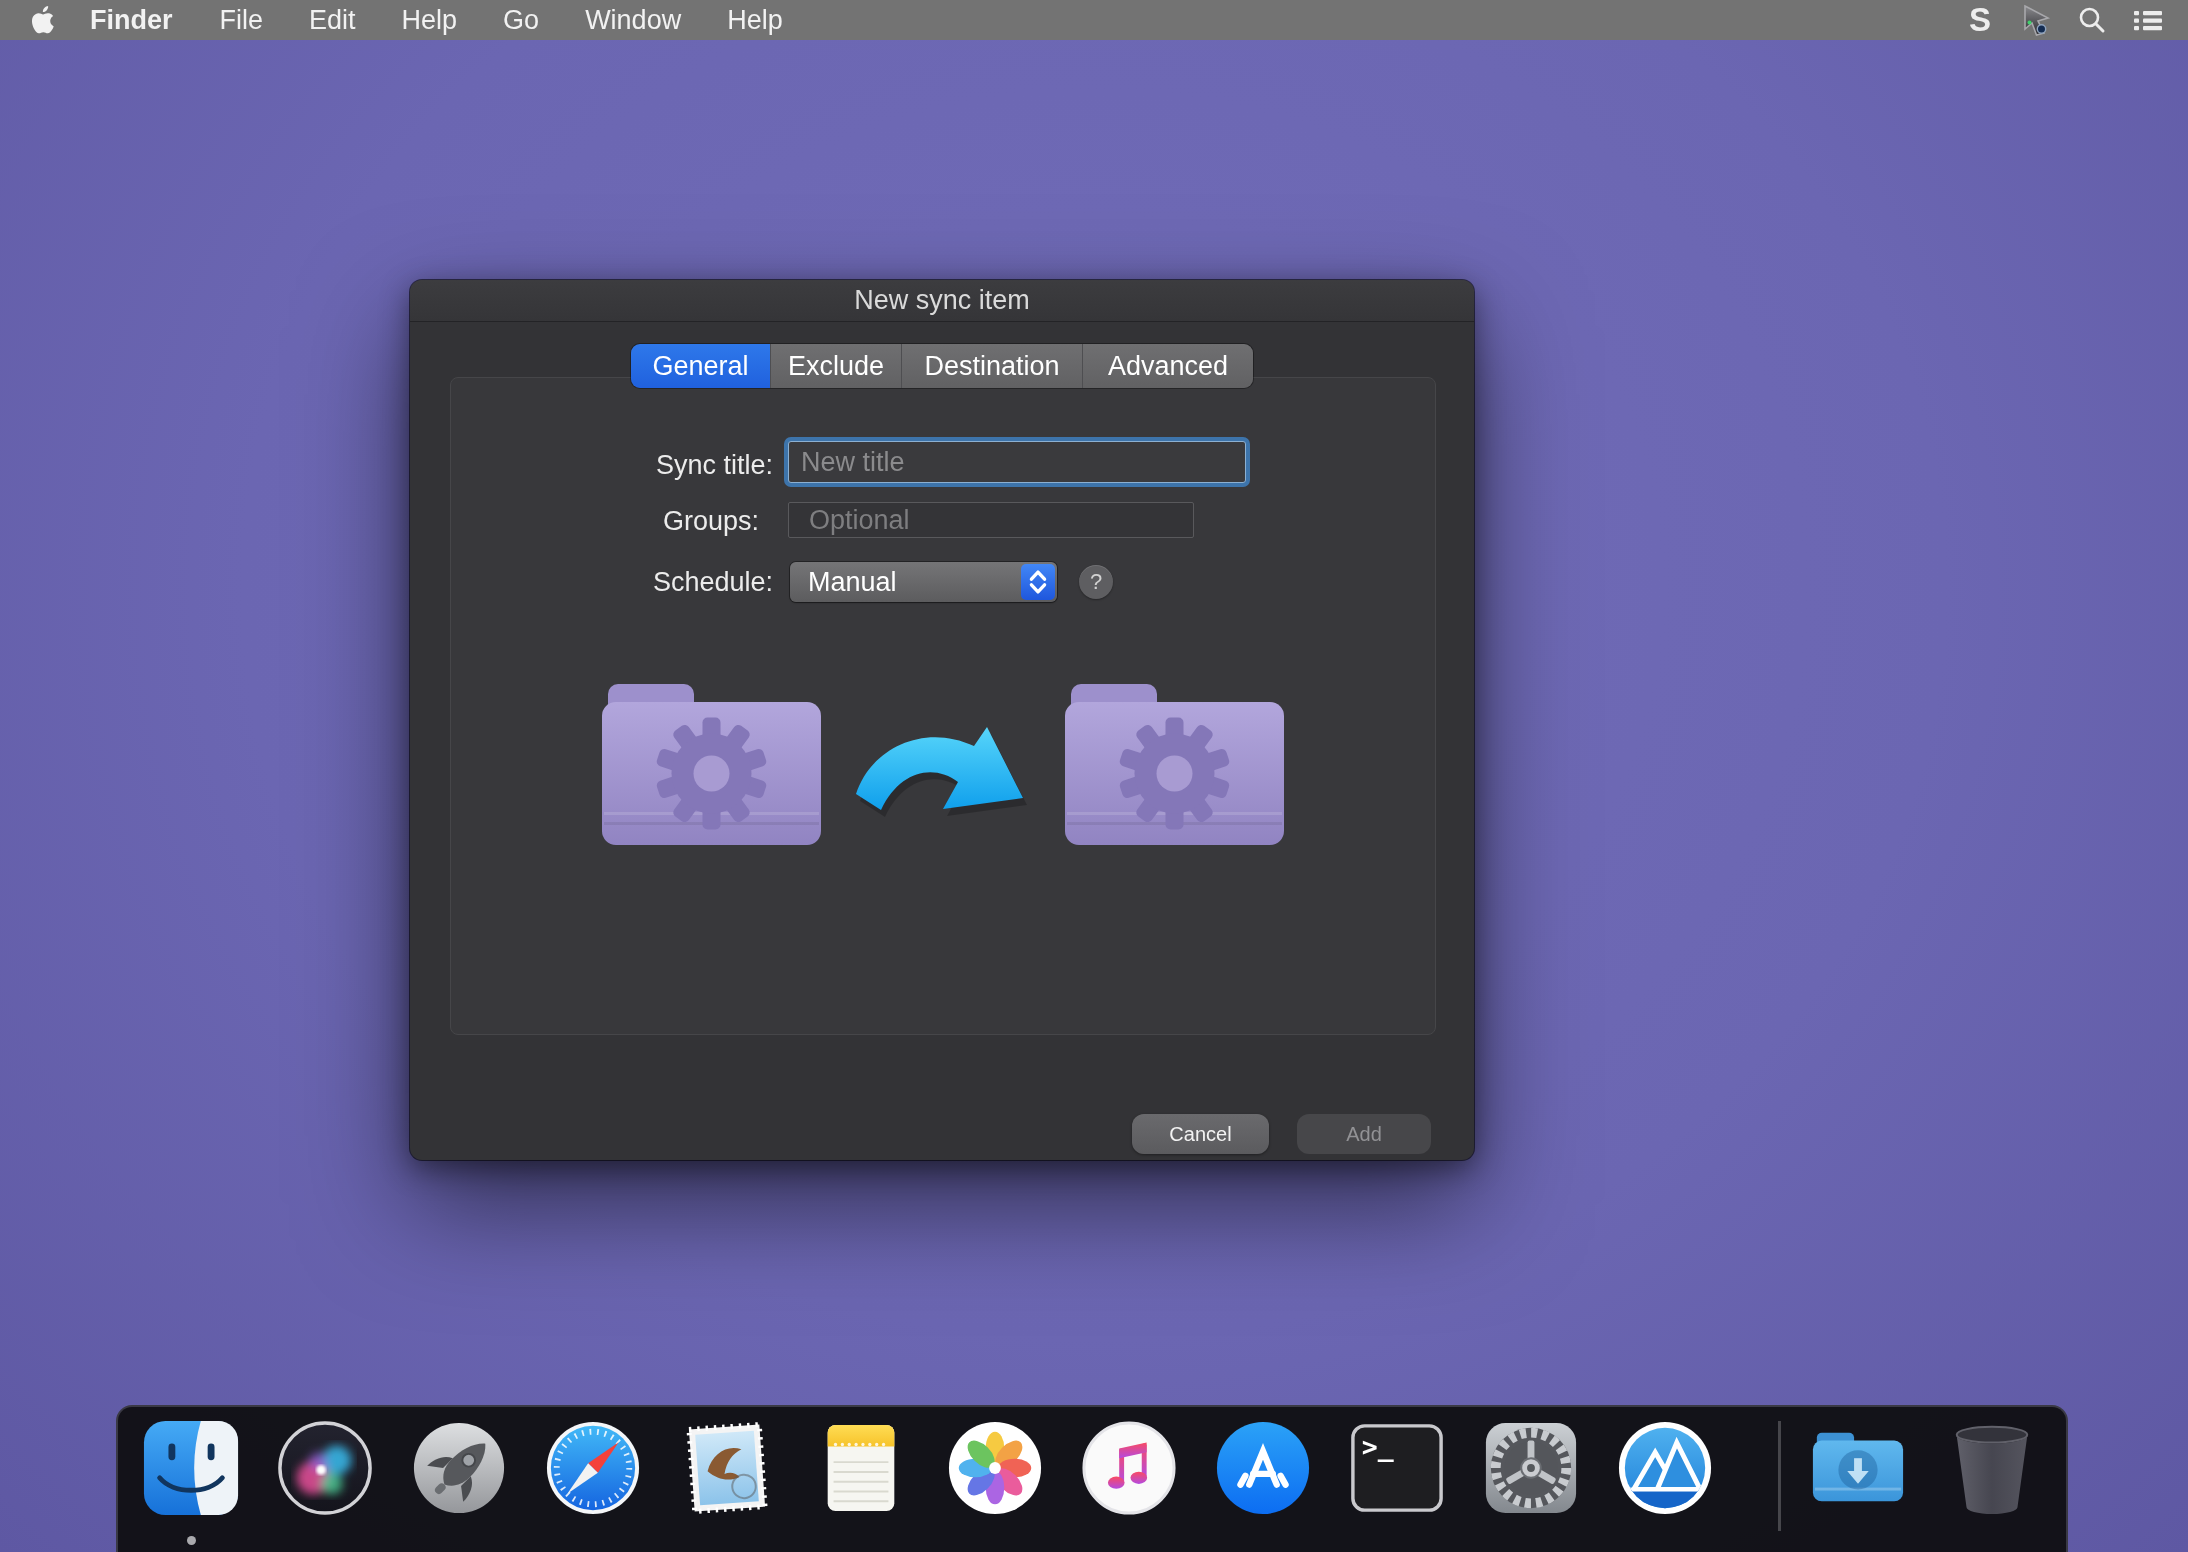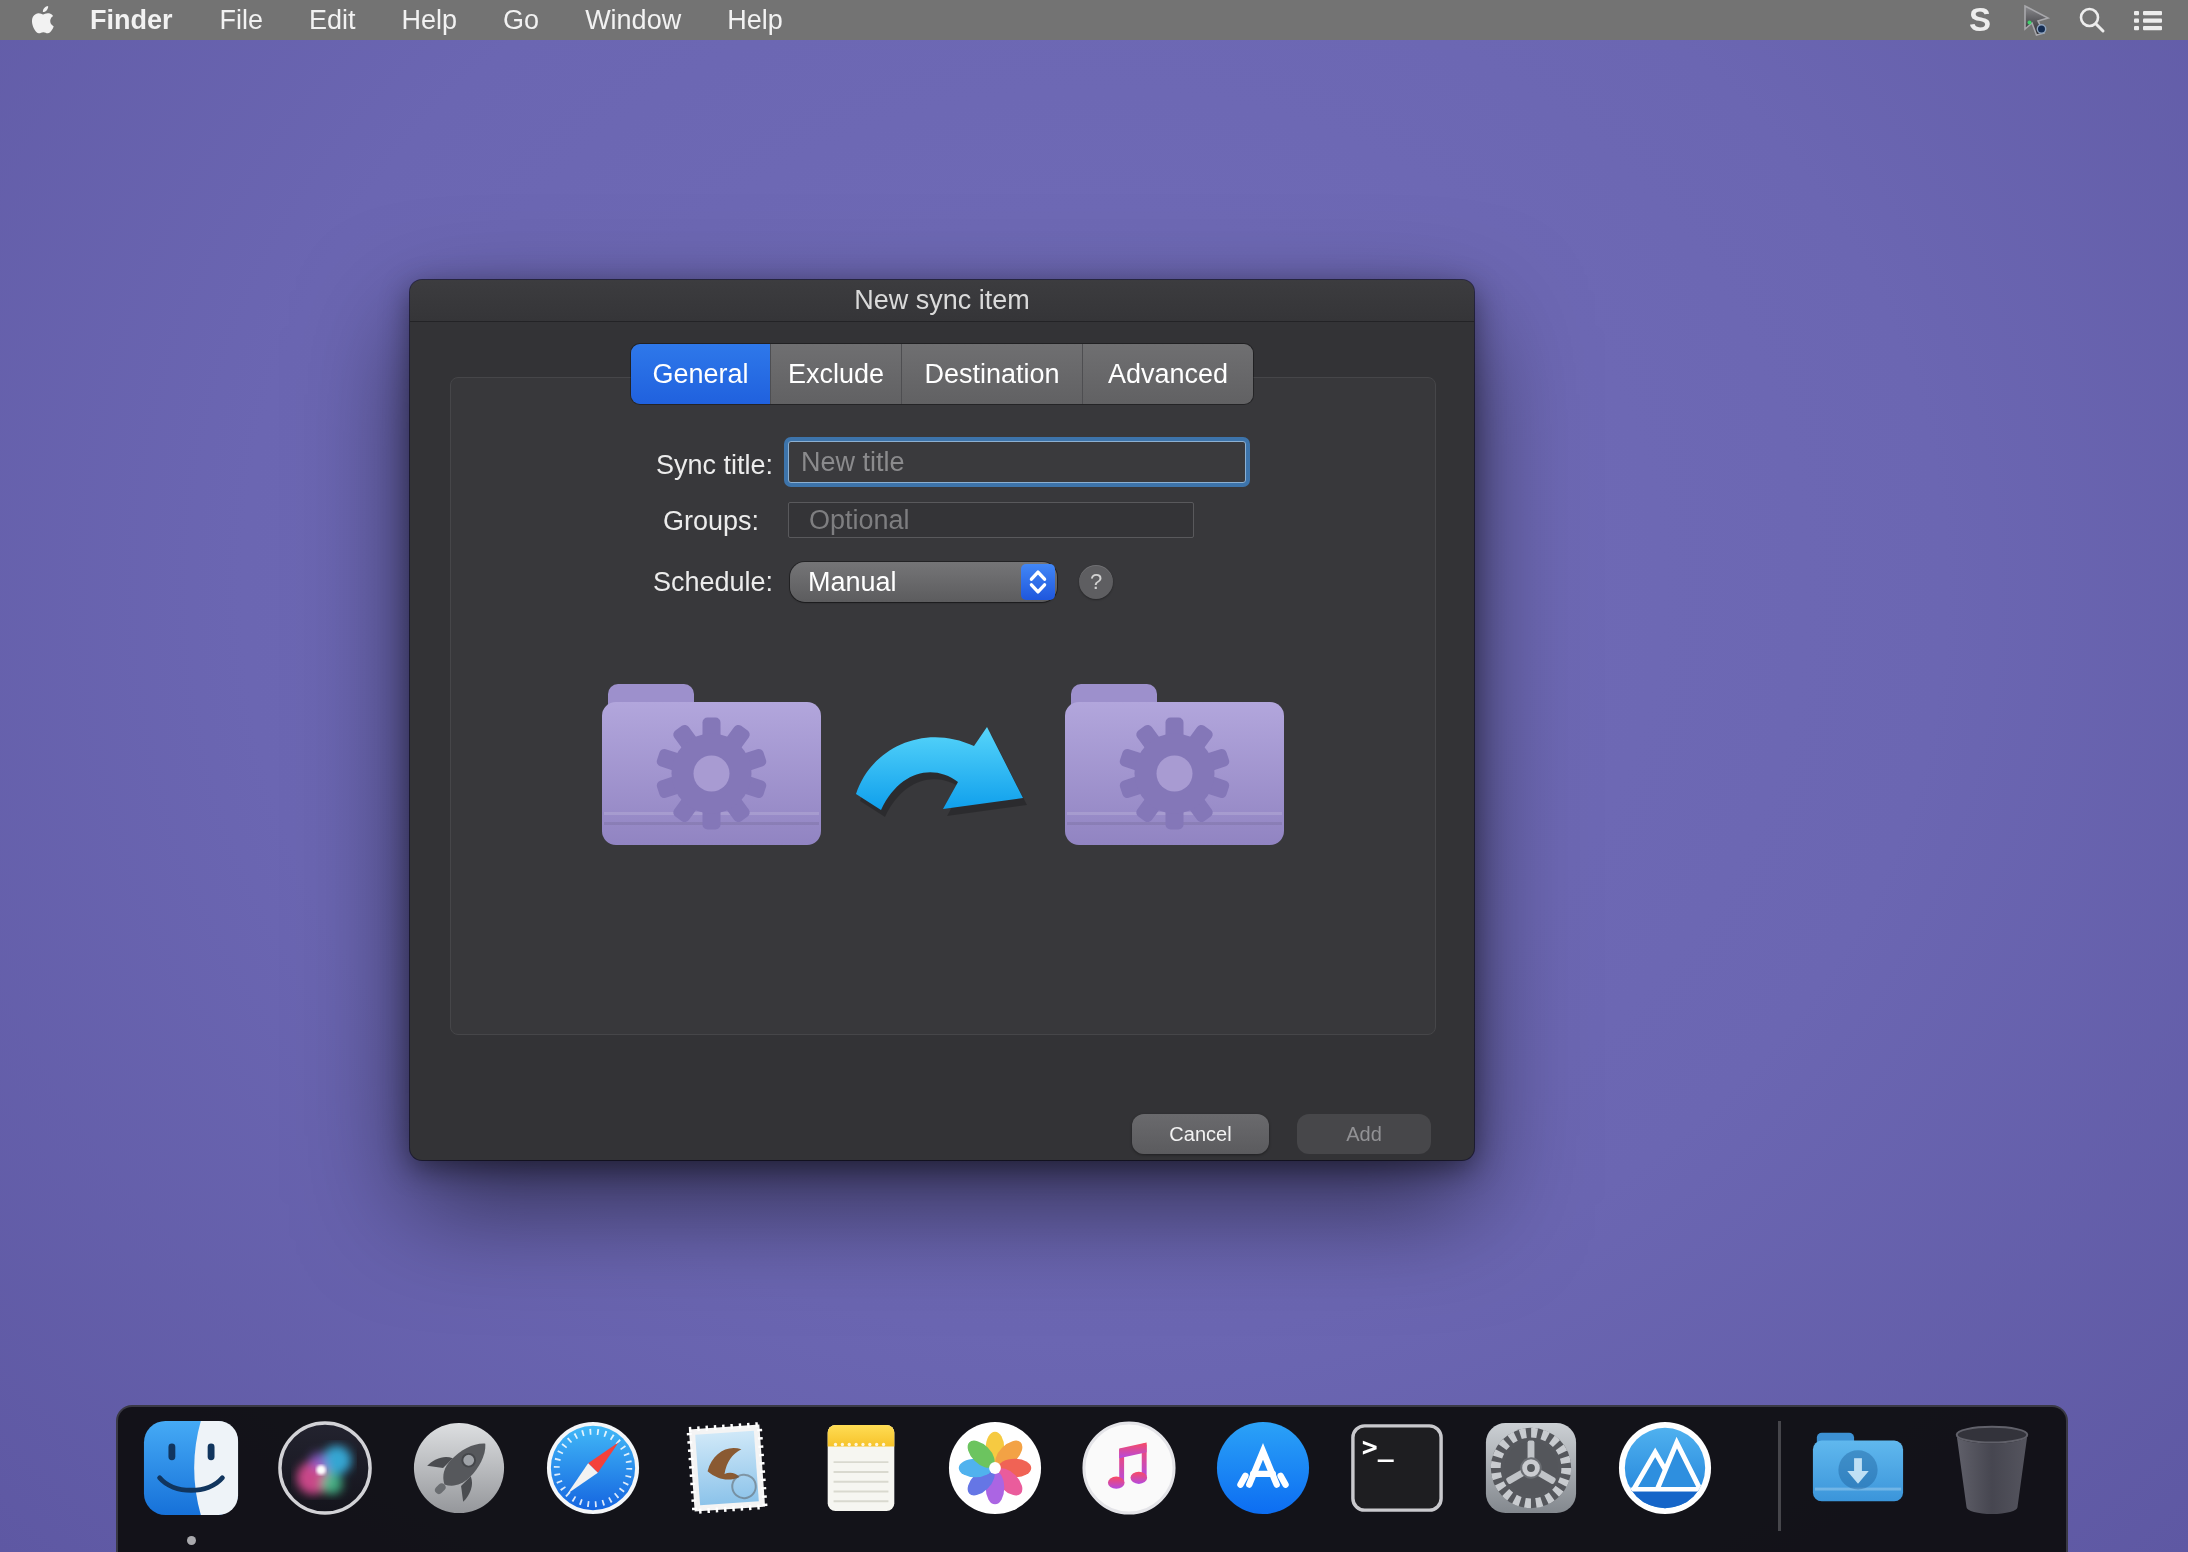--- a/index.html
+++ b/index.html
@@ -33,21 +33,21 @@
   }
   .titlebar {
     position:absolute; top:0; left:0; right:0; height:42px;
     background:linear-gradient(#3c3c3f,#353538);
     border-bottom:1px solid #232326;
     border-radius:12px 12px 0 0;
     display:flex; align-items:center; justify-content:center;
     color:#dadada; font-size:27px;
   }
   .tabs {
-    position:absolute; left:221px; top:64px; height:60px; display:flex;
+    position:absolute; left:221px; top:64px; height:44px; display:flex;
     border-radius:9px; overflow:hidden; box-shadow:0 0 0 1px rgba(0,0,0,.35);
     z-index:5;
   }
   .tab {
     display:flex; align-items:center; justify-content:center;
     color:#fff; font-size:27px;
     background:linear-gradient(#6f6f71,#616163);
     border-right:1px solid #4e4e51;
   }
   .tab:last-child { border-right:none; }
@@ -76,21 +76,21 @@
   }
   .txt-input {
     width:100%; height:100%; background:transparent; border:none; outline:none;
     color:#e8e8e8; font-size:27px; padding:0 12px; font-family:"Liberation Sans",sans-serif;
   }
   #sync-wrap .txt-input::placeholder { color:#8b8b8d; }
   #groups-wrap .txt-input::placeholder { color:#7e7e80; }
 
   .popup {
     position:absolute; left:380px; top:282px; width:267px; height:40px;
-    border-radius:15px; background:linear-gradient(#757577,#5c5c5e);
+    border-radius:6px; background:linear-gradient(#757577,#5c5c5e);
     box-shadow:0 0 0 1px rgba(0,0,0,.35), 0 1px 2px rgba(0,0,0,.3);
   }
   .popup-text { position:absolute; left:18px; top:0; height:40px; display:flex; align-items:center; color:#fff; font-size:27px; }
   .popup-cap {
     position:absolute; right:2px; top:2px; width:34px; height:36px; border-radius:5px;
     background:linear-gradient(#4287f6,#1f57dd);
     display:flex; align-items:center; justify-content:center;
   }
   .help-btn {
     position:absolute; left:669px; top:285px; width:34px; height:34px; border-radius:50%;

